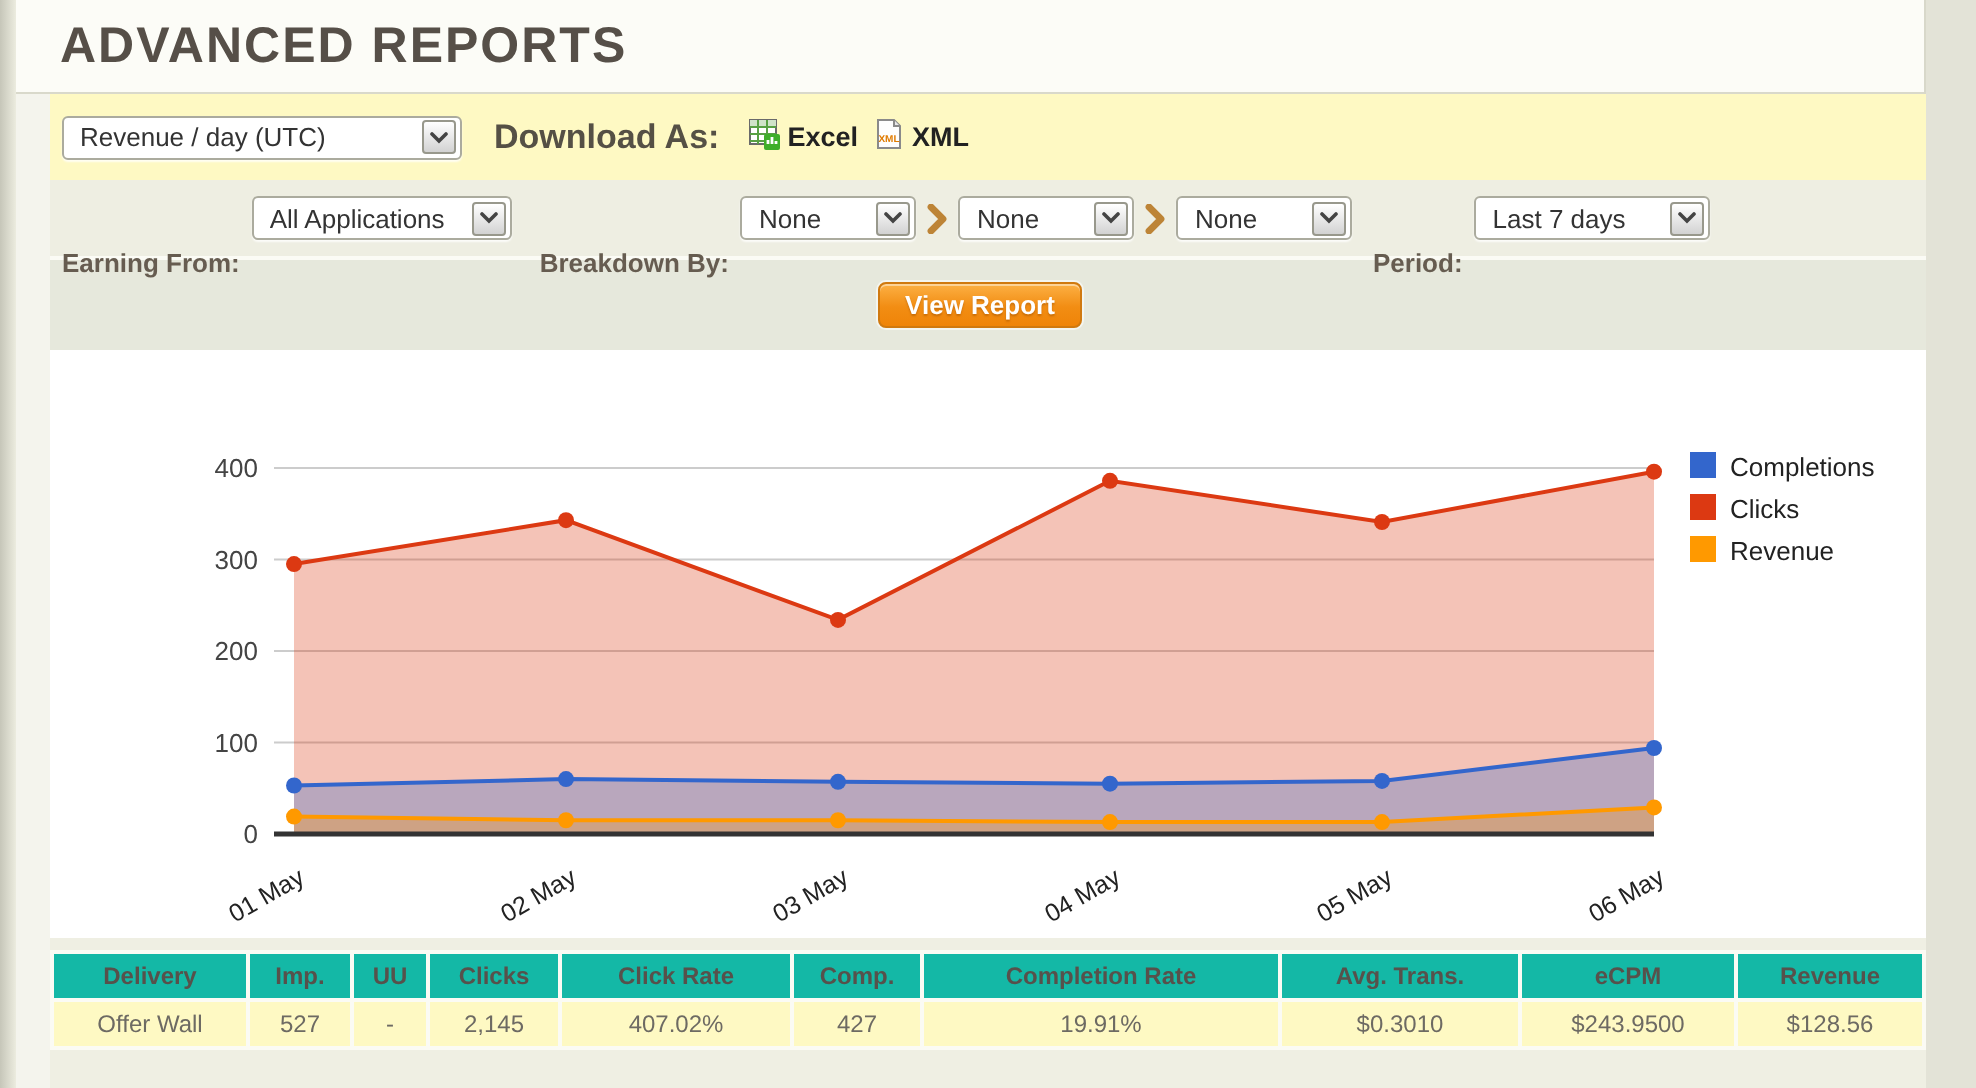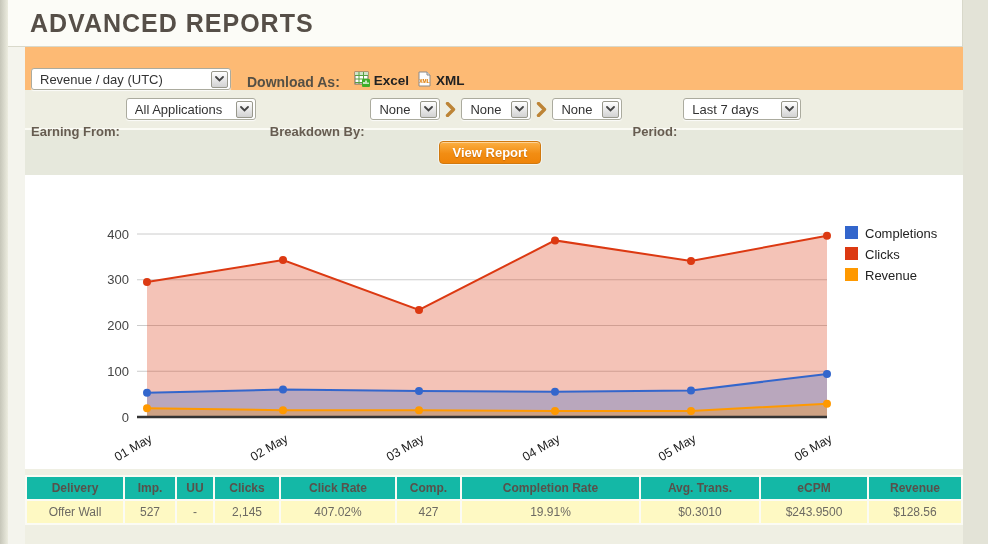--- a/index.html
+++ b/index.html
@@ -10,39 +10,39 @@
   .left-shade { position:absolute; left:0; top:0; width:8px; height:544px;
     background:linear-gradient(to right,#c6c6b9,#ececdf); }
   .panel { position:absolute; left:8px; top:0; width:955px; height:544px; background:#f4f4ed;
     border-right:1px solid #d8d8ca; }
 
   .title-band { height:47px; background:#fcfcf7; border-bottom:1px solid #d9d9cb;
     display:flex; align-items:center; padding-left:22px; }
   .title-band h1 { font-size:25px; font-weight:bold; letter-spacing:1px; color:#564f48; }
 
   .row { margin-left:17px; width:938px; display:flex; align-items:center; }
-  .row1 { height:43px; background:#fdba74; padding-left:6px;align-items:flex-end; }
+  .row1 { height:43px; background:#fef9c3; padding-left:6px; }
   .row2 { height:38px; background:#eeeee2; padding-left:6px; }
   .row3 { height:47px; background:#e6e8dc; border-top:2px solid #fbfbf5;
     justify-content:center; padding-right:8px; }
 
   .lbl { font-size:13px; font-weight:bold; color:#665c50; white-space:nowrap;margin-top:44px; }
 
   .select { height:22px; background:#fff; border:1px solid #abab9e; border-radius:3px;
     display:flex; align-items:center; justify-content:space-between; padding:0 2px 0 8px;
     box-shadow:0 1px 1px rgba(255,255,255,.8); cursor:default; }
   .select-text { font-size:13px; color:#333; white-space:nowrap; overflow:hidden; }
   .select-btn { width:17px; height:17px; border:1px solid #98988c; border-radius:2px;
     background:linear-gradient(#ffffff,#d2d2d2); display:flex; align-items:center;
     justify-content:center; flex:none; margin-left:4px; }
-  .w200{width:200px;} .w130{width:130px;} .w88{width:70px;} .w118{width:118px;}
+  .w200{width:200px;} .w130{width:130px;} .w88{width:88px;} .w118{width:118px;}
 
   .gap6{width:6px;flex:none;} .gap10{width:10px;flex:none;} .gap14{width:14px;flex:none;}
 
-  .dl-label{ font-size:14px; font-weight:bold; color:#555045; margin:0 6px 0 16px; }
+  .dl-label{ font-size:17px; font-weight:bold; color:#555045; margin:0 6px 0 16px; }
   .dl-link{ display:flex; align-items:center; gap:4px; margin-left:8px; cursor:pointer; }
   .dl-link span{ font-size:13.5px; font-weight:bold; color:#222; }
 
   .sep-chevron{ margin:0 5px; display:flex; align-items:center; }
 
   .view-report-btn{ height:23px; padding:0 13px; border:1px solid #d0790f; border-radius:4px;
     background:linear-gradient(#fcb044,#f28d13 55%,#ef8408); color:#fff; font-weight:bold;
     font-size:13px; font-family:"Liberation Sans",sans-serif; cursor:pointer;
     text-shadow:0 1px 1px rgba(150,75,0,.45);
     box-shadow:0 0 0 1px rgba(255,255,255,.55), inset 0 1px 0 rgba(255,255,255,.45); }

